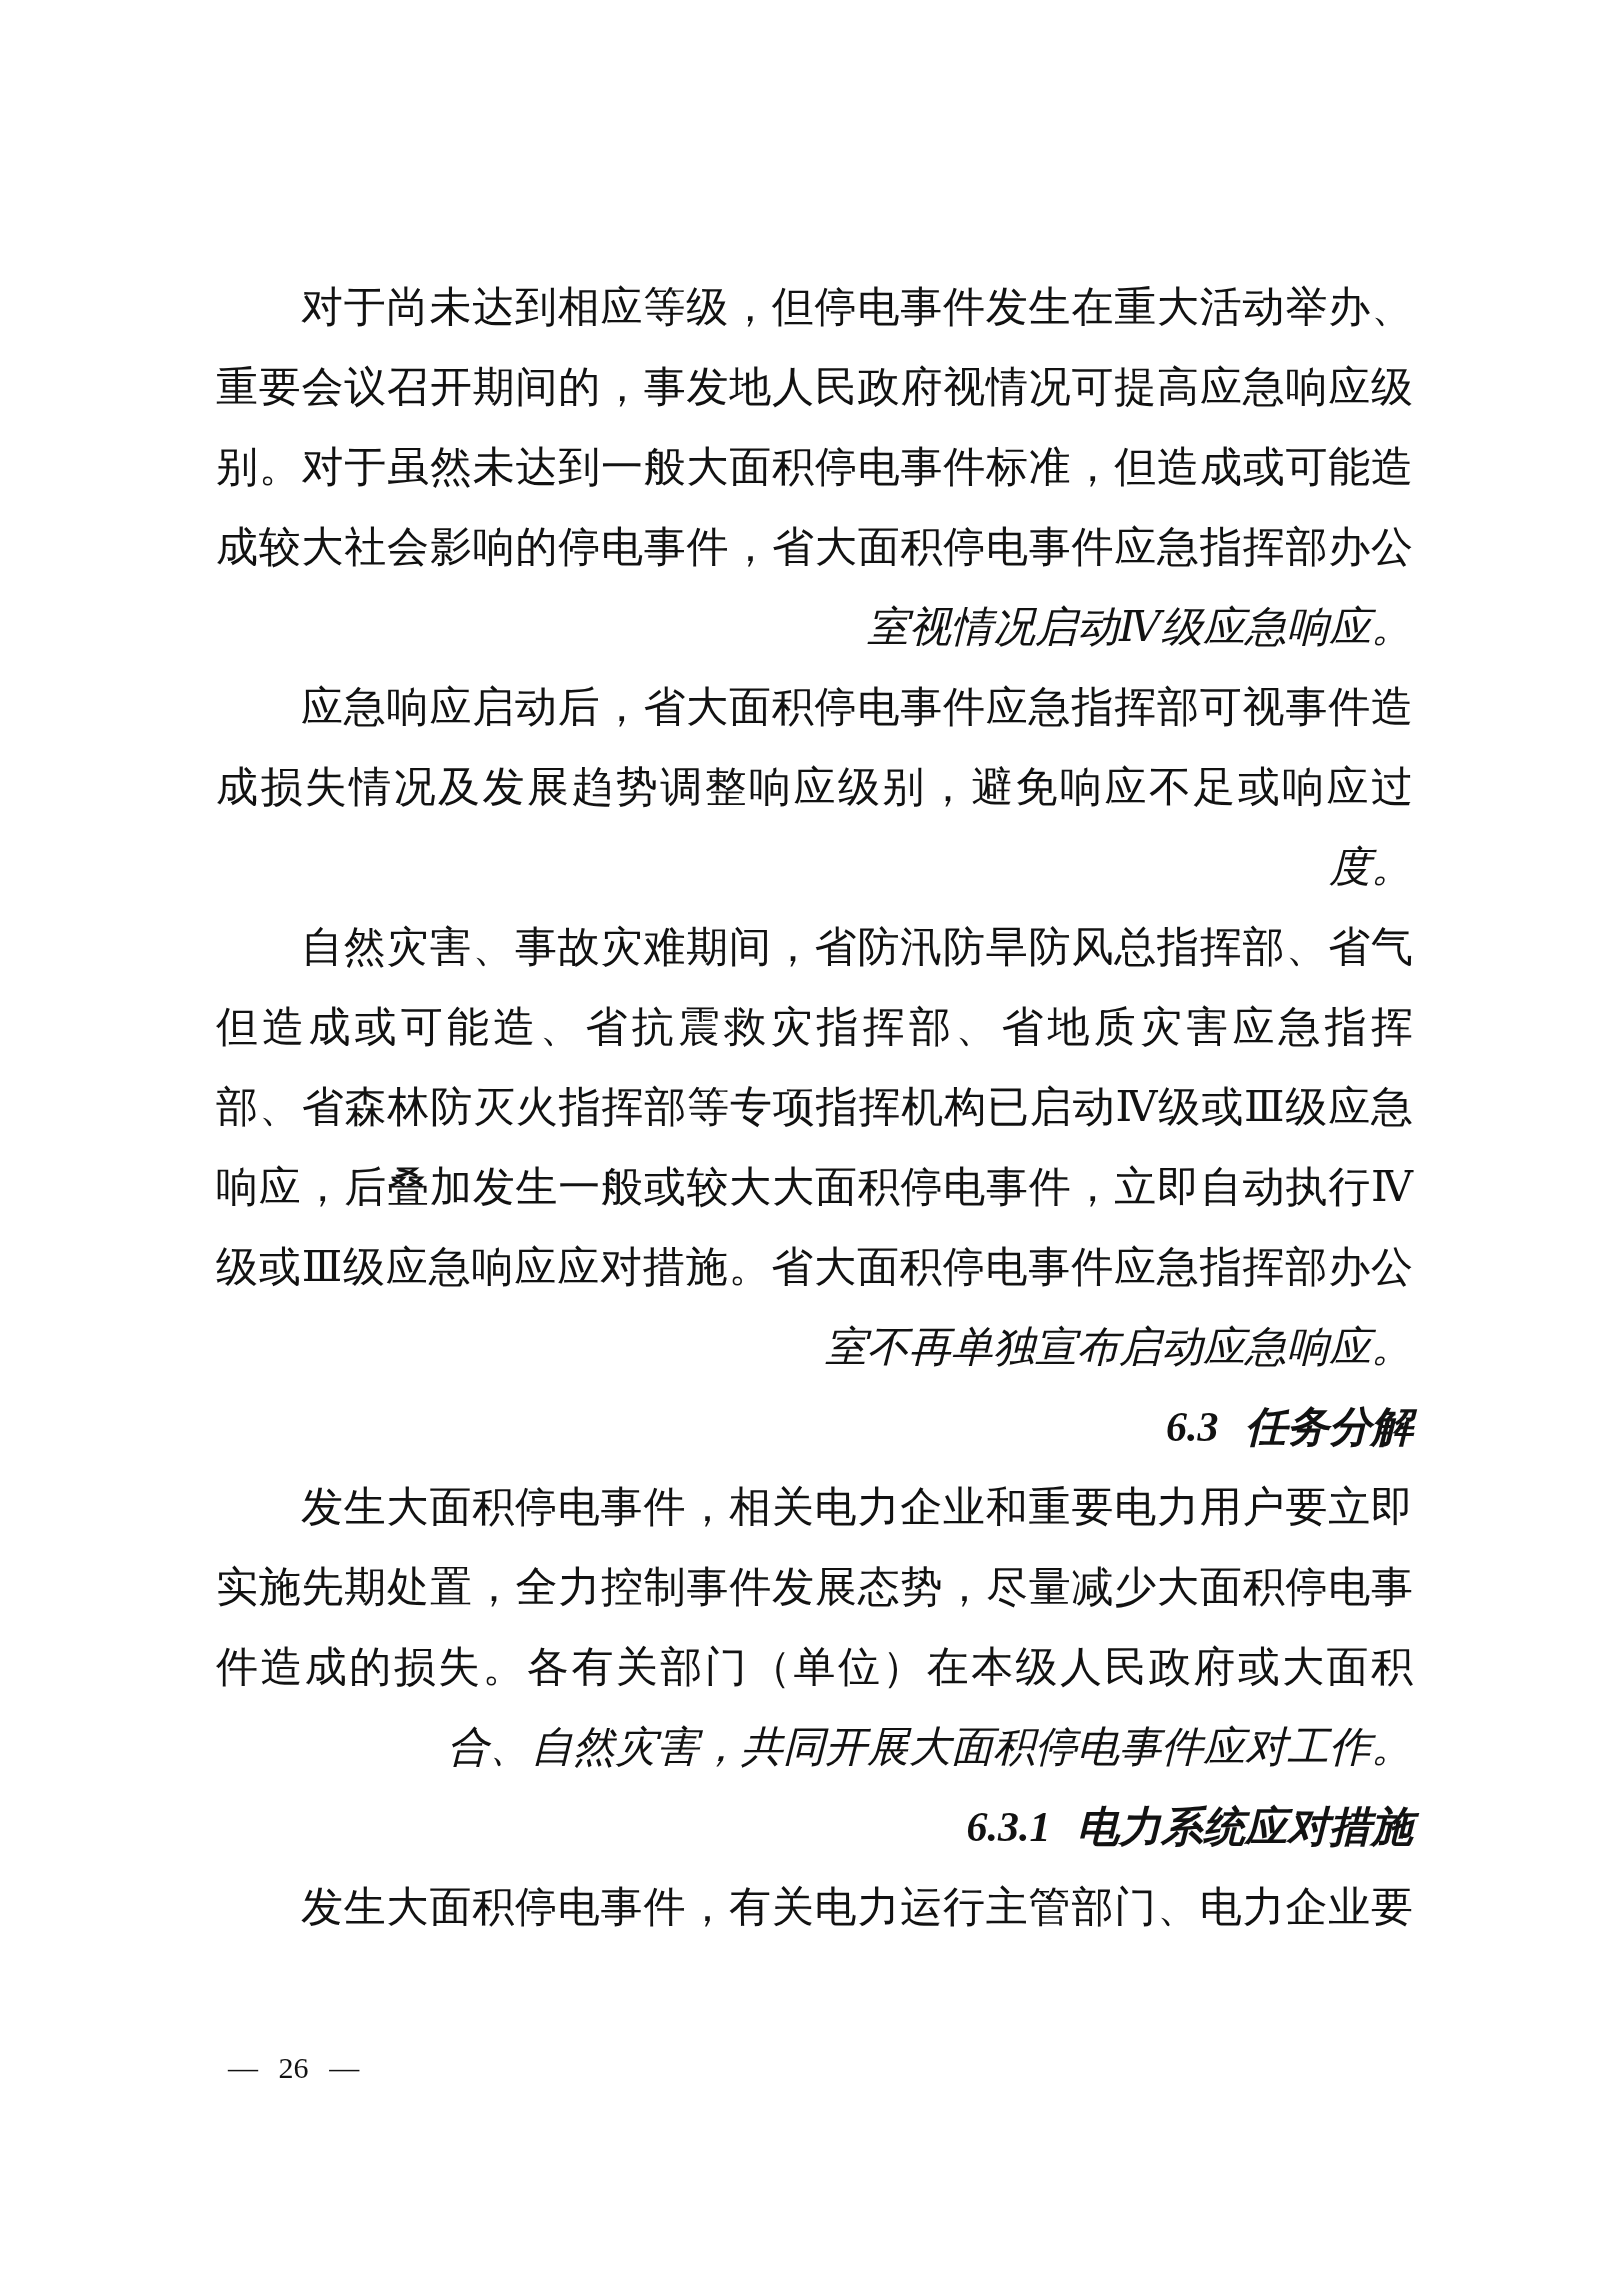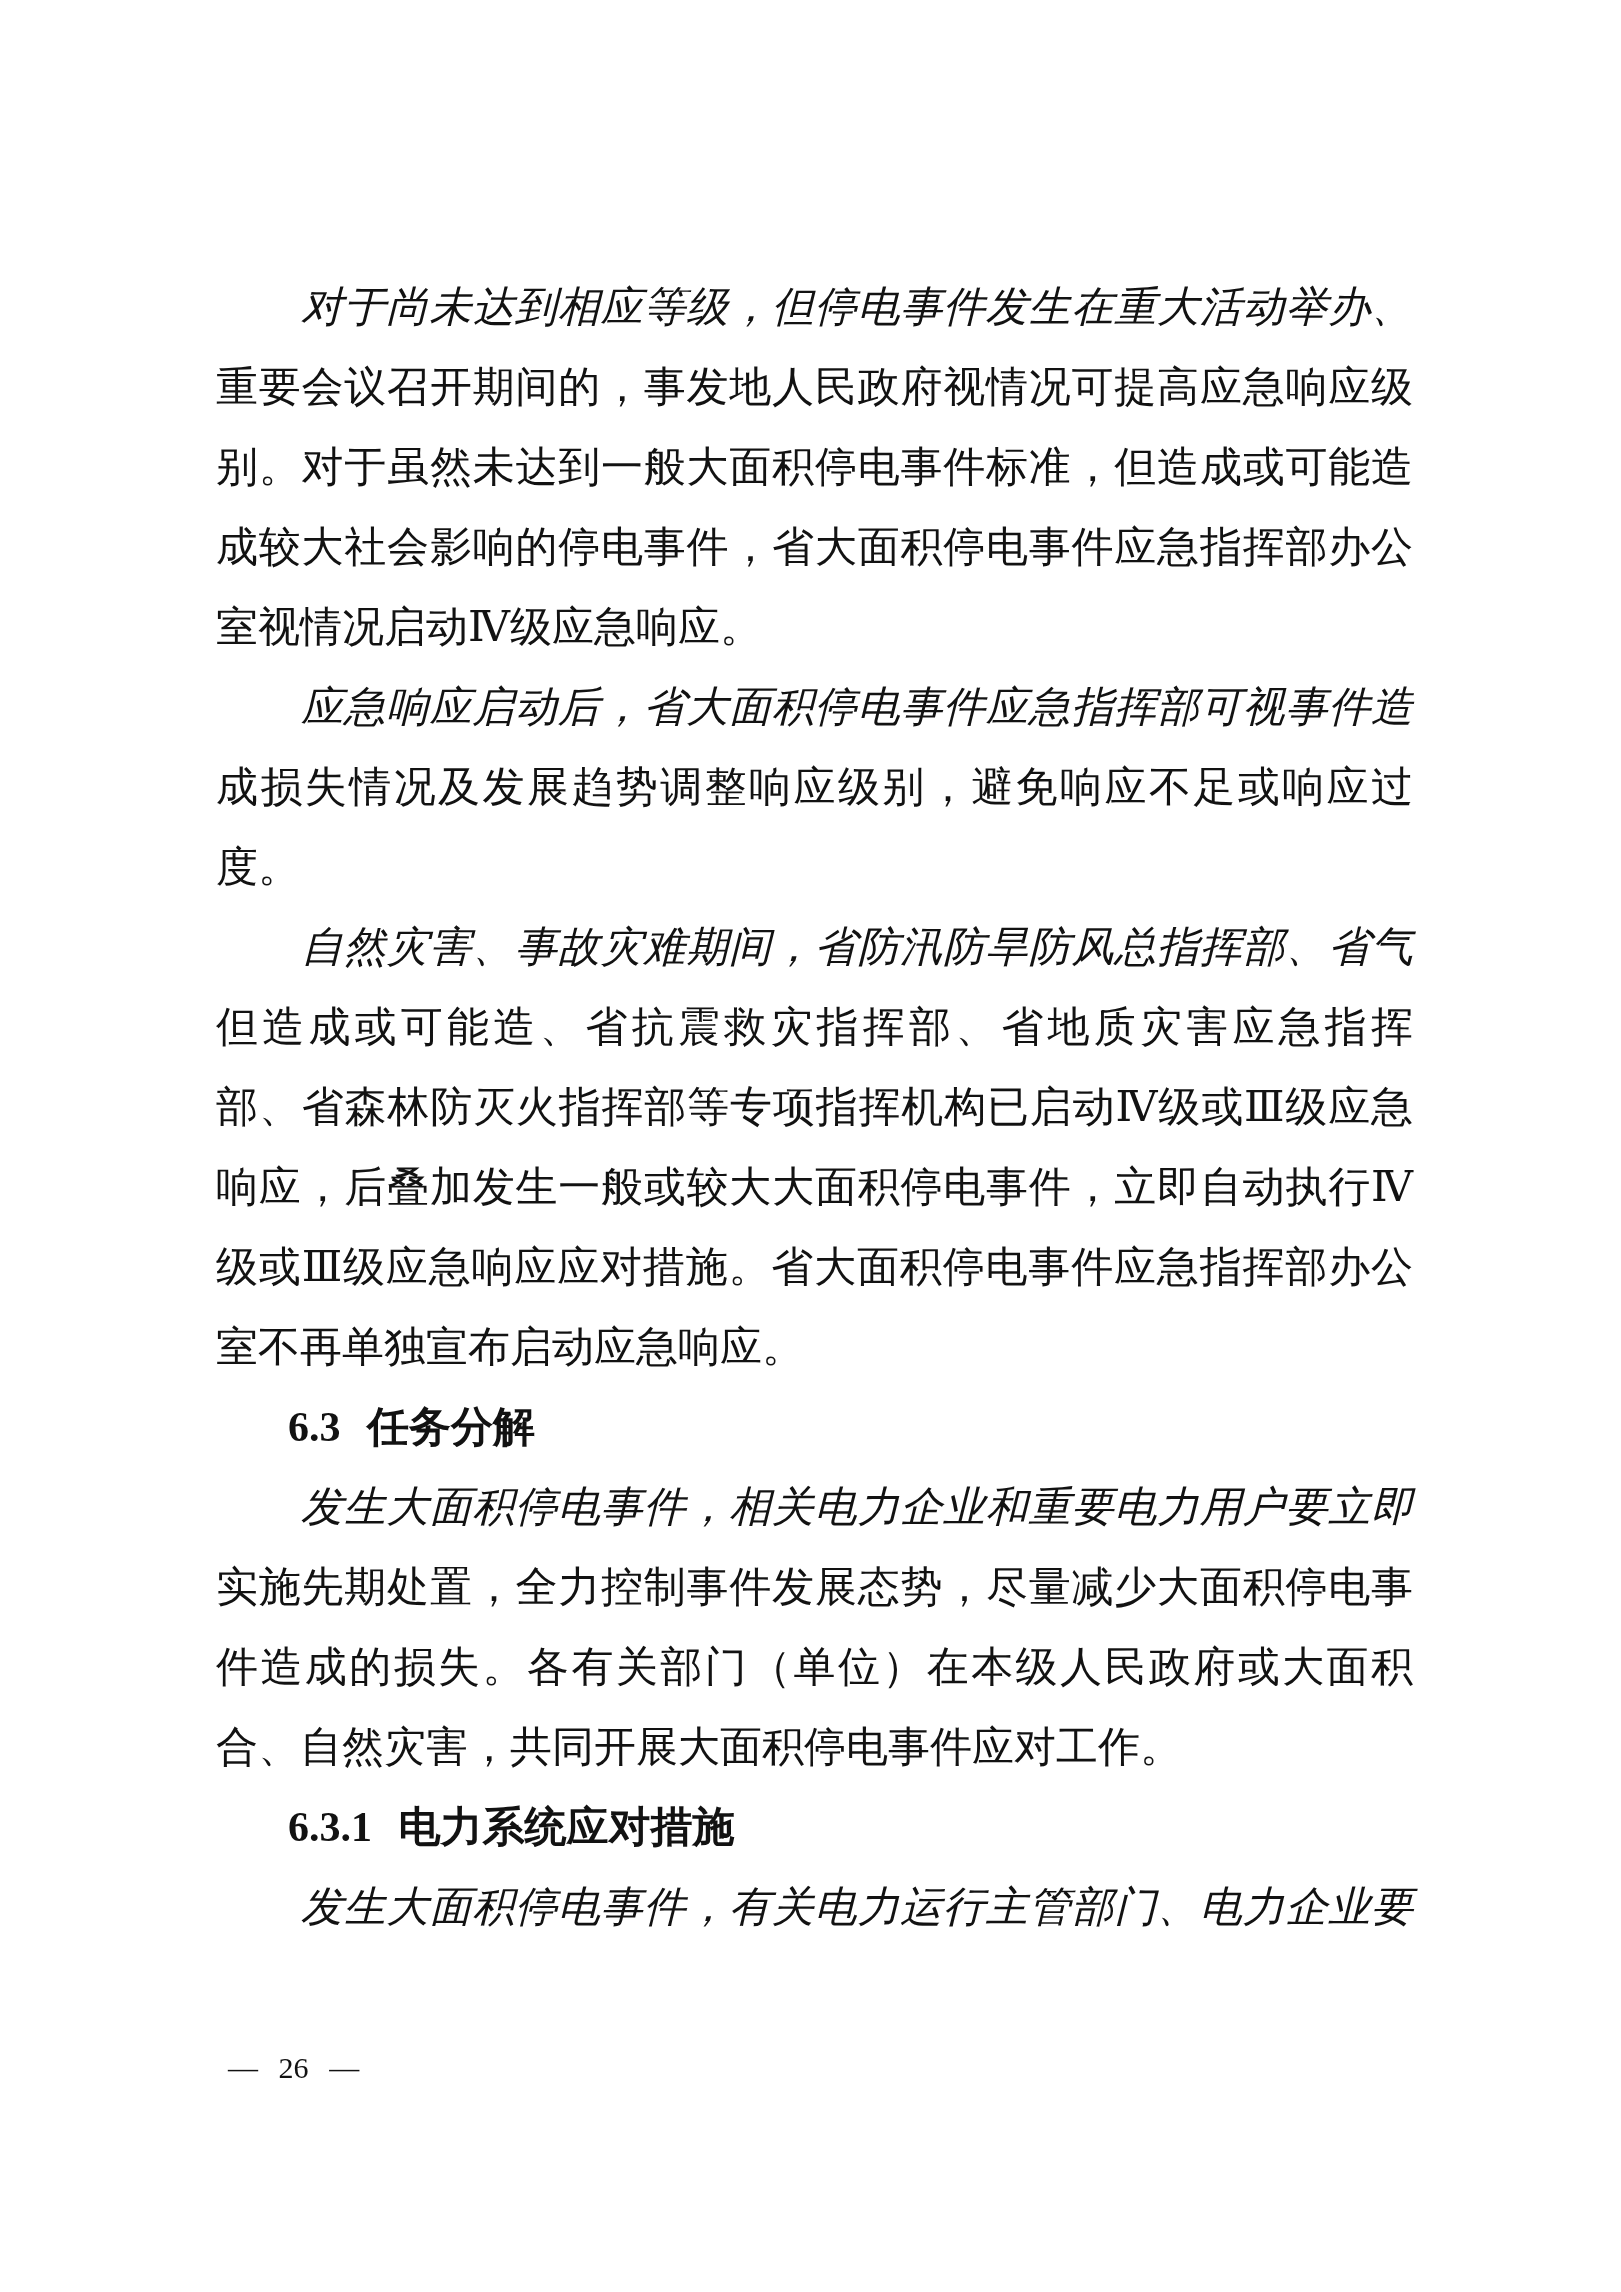--- a/index.html
+++ b/index.html
@@ -27,25 +27,25 @@
     line-height: 80px;
     font-size: 42px;
     letter-spacing: 0;
     white-space: normal;
   }
   .fill {
     text-align: justify;
     text-align-last: justify;
   }
   .plain {
-    text-align: left;
+    text-align: right;
+    font-style: italic;
   }
   .indent {
     text-indent: 85px;
-    font-style: italic;
   }
   .heading {
     padding-left: 72px;
     font-weight: 600;
   }
   .heading .h-title {
     margin-left: 26.5px;
   }
   .footer {
     position: absolute;

